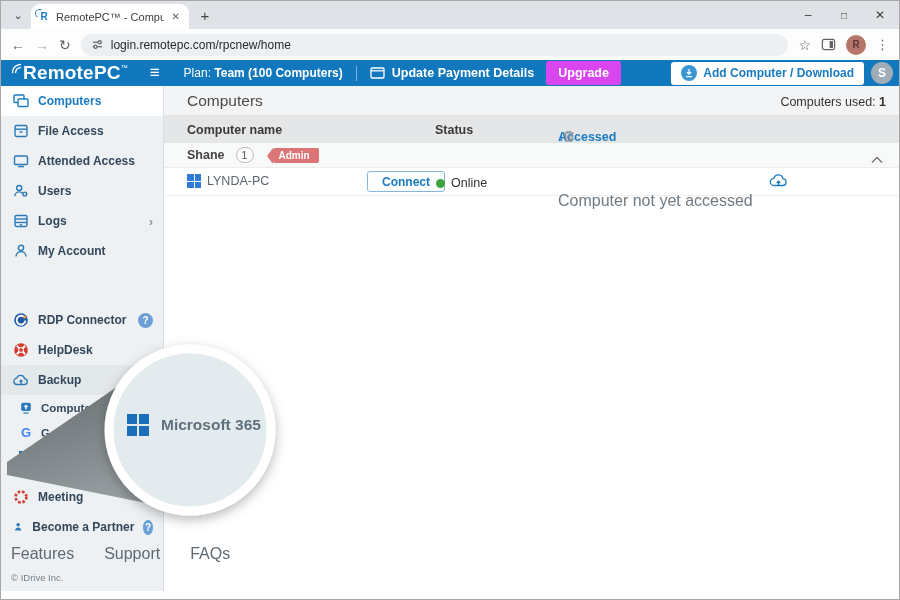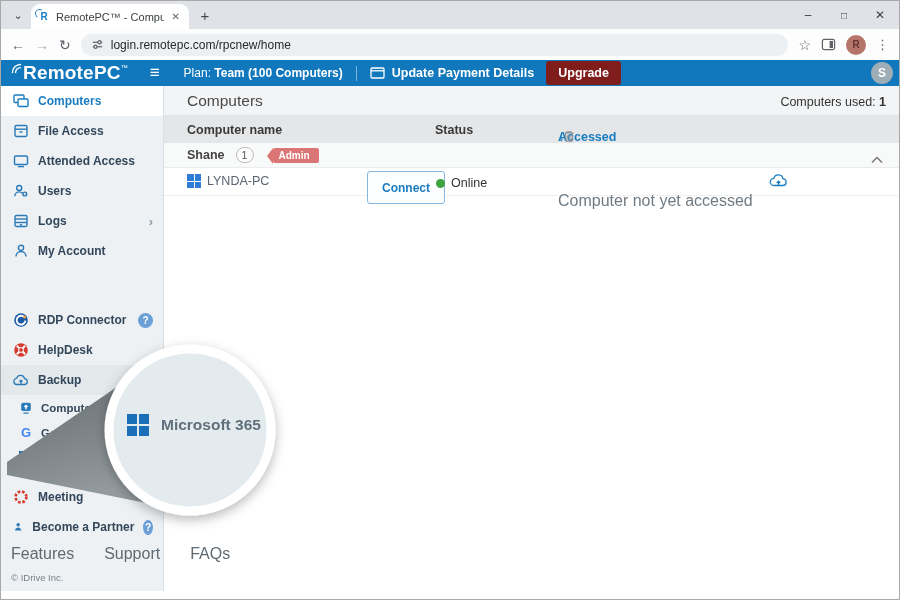--- a/index.html
+++ b/index.html
@@ -33,21 +33,21 @@
   .appheader { height:26px; background:#1278bd; display:flex; align-items:center; color:#fff; padding:0 6px 0 10px; }
   .logo { display:flex; align-items:flex-start; margin-right:22px; }
   .logo-arcs { margin:1px -1px 0 0; }
   .logo-text { font-size:19px; font-weight:bold; letter-spacing:.2px; line-height:22px; }
   .logo-tm { font-size:7px; margin-top:2px; }
   .hamburger { font-size:17px; font-weight:bold; margin-right:24px; line-height:14px; }
   .plan { font-size:12px; white-space:nowrap; }
   .plan b { font-weight:bold; }
   .hdr-divider { width:1px; height:15px; background:rgba(255,255,255,.45); margin:0 13px; }
   .update-pay { display:flex; align-items:center; gap:7px; font-size:12.5px; font-weight:bold; }
-  .upgrade-btn { margin-left:12px; background:#7f1d1d; color:#fff; font-size:12.5px; font-weight:bold; padding:5px 12px; border-radius:3px; border:none; }
+  .upgrade-btn { margin-left:12px; background:#d946ef; color:#fff; font-size:12.5px; font-weight:bold; padding:5px 12px; border-radius:3px; border:none; }
   .hdr-right { margin-left:auto; display:flex; align-items:center; gap:7px; }
   .addcomp-btn { background:#fff; color:#1a7cc0; font-size:12px; font-weight:bold; height:23px; padding:0 10px; border-radius:3px; border:none; display:flex; align-items:center; gap:6px; }
   .dl-circle { width:16px; height:16px; border-radius:50%; background:#3b97d3; display:flex; align-items:center; justify-content:center; }
   .hdr-avatar { width:22px; height:22px; border-radius:50%; background:#9fadb6; color:#fff; font-size:12px; font-weight:bold; display:flex; align-items:center; justify-content:center; }
 
   
   .appbody { display:flex; height:505px; }
   .sidebar { width:163px; background:#edf1f4; border-right:1px solid #d8dee3; display:flex; flex-direction:column; position:relative; }
   .sitem { height:30px; display:flex; align-items:center; padding:0 10px 0 12px; gap:9px; font-size:12px; font-weight:bold; color:#33475b; }
   .sitem .lbl { white-space:nowrap; }
@@ -81,21 +81,21 @@
   .g-name { font-size:12.5px; font-weight:bold; color:#444; }
   .g-count { min-width:18px; height:16px; padding:0 5px; border:1px solid #bdbdbd; border-radius:9px; background:#fdfdfd; font-size:10.5px; color:#555; display:flex; align-items:center; justify-content:center; }
   .g-badge { position:relative; background:#dc7676; color:#fff; font-size:10px; font-weight:bold; padding:2px 9px 2px 6px; border-radius:2px; margin-left:8px; }
   .g-badge::before { content:""; position:absolute; left:-6px; top:0; border-top:8px solid transparent; border-bottom:8px solid transparent; border-right:6px solid #dc7676; }
   .g-collapse { position:absolute; right:16px; top:7px; }
   .datarow { position:relative; height:28px; border-bottom:1px solid #efefef; }
   .r-name { position:absolute; left:23px; top:6px; display:flex; align-items:center; gap:6px; }
   .win-ic { display:grid; grid-template-columns:6.5px 6.5px; grid-template-rows:6.5px 6.5px; gap:1px; }
   .win-ic i { background:#2e7cd6; }
   .r-name-text { font-size:12.5px; color:#5a6672; }
-  .connect-btn { position:absolute; left:203px; top:3px; height:33px; padding:0 14px; background:#fdfeff; border:1px solid #85b6e0; border-radius:3px; color:#1a7cc0; font-size:12px; font-weight:bold; }
+  .connect-btn { position:absolute; left:203px; top:3px; height:21px; padding:0 14px; background:#fdfeff; border:1px solid #85b6e0; border-radius:3px; color:#1a7cc0; font-size:12px; font-weight:bold; }
   .r-status { position:absolute; left:272px; top:8px; display:flex; align-items:center; gap:6px; font-size:12.5px; color:#333; }
   .dot { width:9px; height:9px; border-radius:50%; background:#3da33d; }
   .r-accessed { position:absolute; left:394px; top:24px; font-size:16px; color:#707a82; }
   .r-cloud { position:absolute; left:605px; top:4px; }
 
   
   .mag-svg { position:absolute; left:0; top:0; pointer-events:none; z-index:40; }
   .mag-label { position:absolute; left:126px; top:413px; width:128px; display:flex; align-items:center; gap:12px; z-index:41; pointer-events:none; }
   .mag-ms { display:grid; grid-template-columns:10px 10px; grid-template-rows:10px 10px; gap:2px; }
   .mag-ms i { background:#1b6fb8; }
@@ -165,20 +165,28 @@
     <span class="hdr-divider"></span>
     <span class="update-pay">
       <svg width="15" height="12" viewBox="0 0 15 12" fill="none" stroke="#fff" stroke-width="1.3">
           <rect x="1" y="1" width="13" height="10" rx="1.2"></rect>
           <line x1="1" y1="3.8" x2="14" y2="3.8"></line>
         </svg>
       <span>Update Payment Details</span>
     </span>
     <button class="upgrade-btn">Upgrade</button>
     <div class="hdr-right">
+      <button class="addcomp-btn">
+        <span class="dl-circle">
+          <svg width="10" height="10" viewBox="0 0 12 12" fill="none" stroke="#fff" stroke-width="1.5" stroke-linecap="round">
+              <path d="M6 1.5v5.5M3.8 5.2 6 7.4l2.2-2.2M3 10.2h6"></path>
+            </svg>
+        </span>
+        <span>Add Computer / Download</span>
+      </button>
       <span class="hdr-avatar">S</span>
     </div>
   </div>
 
   <div class="appbody">
 
     <div class="sidebar">
       <div class="sitem active">
         <svg width="16" height="16" viewBox="0 0 16 16" fill="none" stroke="#1a7cc0" stroke-width="1.4">
             <rect x="1" y="2" width="10" height="7.5" rx="1"></rect>

